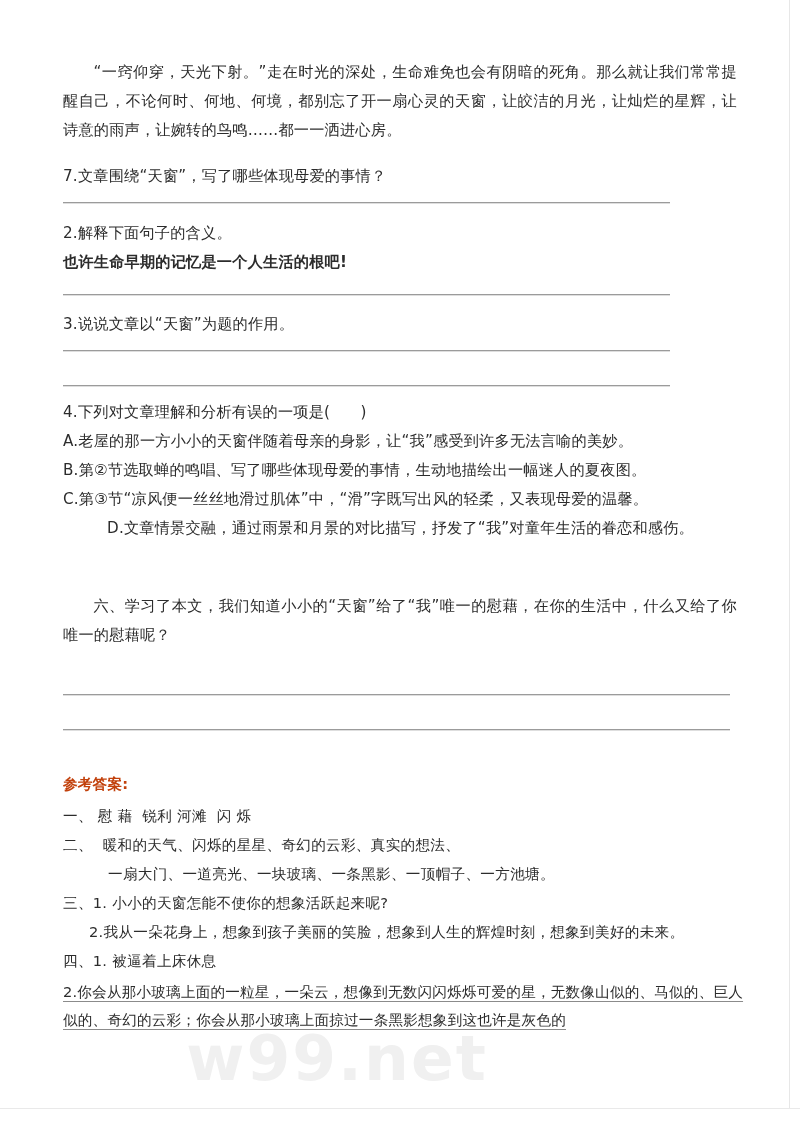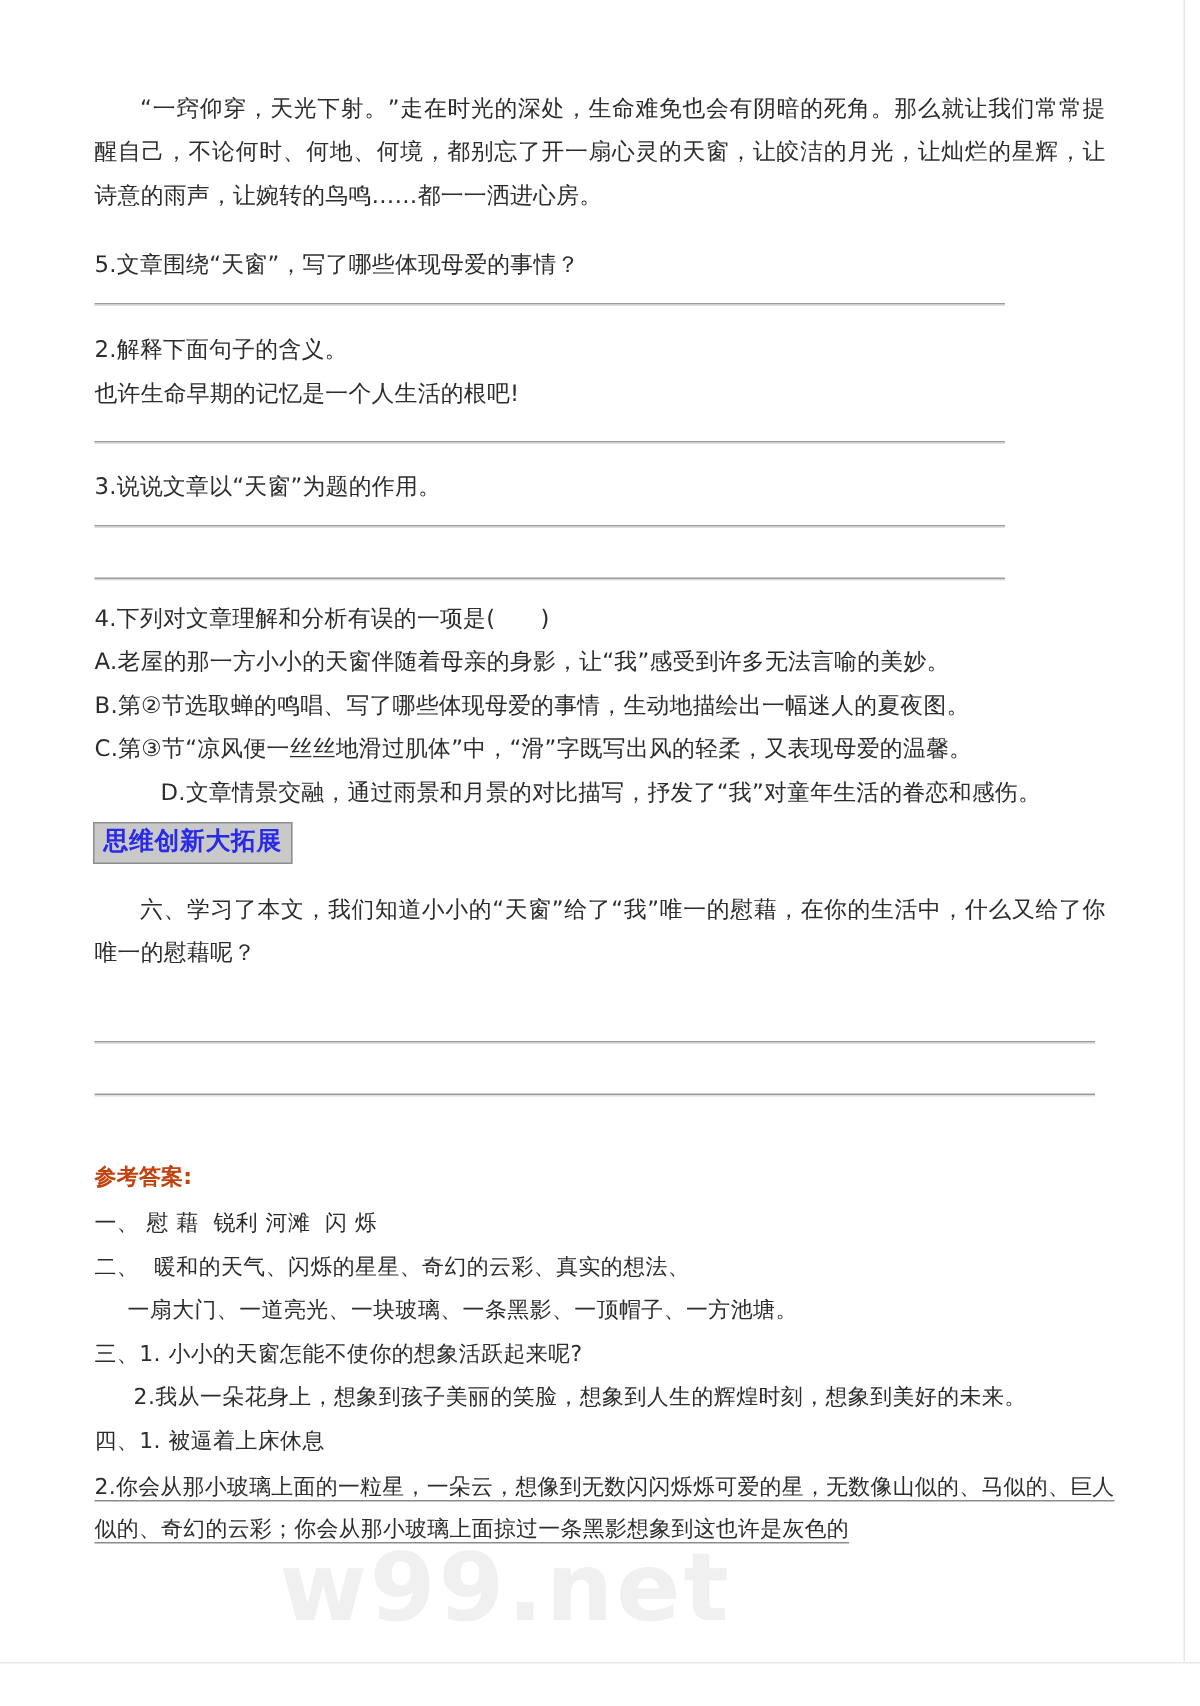--- a/index.html
+++ b/index.html
@@ -153,51 +153,50 @@
 <body>
 
 <div id="page">
 
   <div id="watermark">w99.net</div>
 
   <div id="content">
 
     <div class="para body-text indent2" style="top:58px;">“一窍仰穿，天光下射。”走在时光的深处，生命难免也会有阴暗的死角。那么就让我们常常提醒自己，不论何时、何地、何境，都别忘了开一扇心灵的天窗，让皎洁的月光，让灿烂的星辉，让诗意的雨声，让婉转的鸟鸣……都一一洒进心房。</div>
 
-    <div class="para body-text" style="top:162px;">5.文章围绕“天窗”，写了哪些体现母爱的事情？</div>
+    <div class="para body-text" style="top:162px;">7.文章围绕“天窗”，写了哪些体现母爱的事情？</div>
     <div class="qline" style="left:63px; top:202px; width:607px;"></div>
 
     <div class="para body-text" style="top:219px;">2.解释下面句子的含义。</div>
-    <div class="para body-text" style="top:248px;">也许生命早期的记忆是一个人生活的根吧!</div>
+    <div class="para body-text" style="top:248px;font-weight:bold;">也许生命早期的记忆是一个人生活的根吧!</div>
     <div class="qline" style="left:63px; top:294px; width:607px;"></div>
 
     <div class="para body-text" style="top:310px;">3.说说文章以“天窗”为题的作用。</div>
     <div class="qline" style="left:63px; top:350px; width:607px;"></div>
     <div class="qline" style="left:63px; top:385px; width:607px;"></div>
 
     <div class="para body-text" style="top:398px;">4.下列对文章理解和分析有误的一项是(      )</div>
     <div class="para body-text" style="top:427px;">A.老屋的那一方小小的天窗伴随着母亲的身影，让“我”感受到许多无法言喻的美妙。</div>
     <div class="para body-text" style="top:456px;">B.第②节选取蝉的鸣唱、写了哪些体现母爱的事情，生动地描绘出一幅迷人的夏夜图。</div>
     <div class="para body-text" style="top:485px;">C.第③节“凉风便一丝丝地滑过肌体”中，“滑”字既写出风的轻柔，又表现母爱的温馨。</div>
     <div class="para body-text" style="top:514px;margin-left:44px;">D.文章情景交融，通过雨景和月景的对比描写，抒发了“我”对童年生活的眷恋和感伤。</div>
 
-    <div class="badge" style="left:62px; top:548px;">思维创新大拓展</div>
 
     <div class="para body-text indent2" style="top:592px;">六、学习了本文，我们知道小小的“天窗”给了“我”唯一的慰藉，在你的生活中，什么又给了你唯一的慰藉呢？</div>
 
     <div class="qline" style="left:63px; top:694px; width:667px;"></div>
     <div class="qline" style="left:63px; top:729px; width:667px;"></div>
 
     <div class="ans-head" style="left:63px; top:775px;">参考答案:</div>
 
     <div class="ans-line" style="left:63px; top:802px;">一、 慰 藉  锐利 河滩  闪 烁</div>
 
     <div class="ans-line" style="left:63px; top:831px;">二、  暖和的天气、闪烁的星星、奇幻的云彩、真实的想法、</div>
 
-    <div class="ans-line" style="left:85px; top:860px;">一扇大门、一道亮光、一块玻璃、一条黑影、一顶帽子、一方池塘。</div>
+    <div class="ans-line" style="left:108px; top:860px;">一扇大门、一道亮光、一块玻璃、一条黑影、一顶帽子、一方池塘。</div>
 
     <div class="ans-line" style="left:63px; top:889px;">三、1. 小小的天窗怎能不使你的想象活跃起来呢?</div>
 
     <div class="ans-line" style="left:89px; top:918px;">2.我从一朵花身上，想象到孩子美丽的笑脸，想象到人生的辉煌时刻，想象到美好的未来。</div>
 
     <div class="ans-line" style="left:63px; top:947px;">四、1. 被逼着上床休息</div>
 
     <div class="ans-wrap underlined" style="left:63px; top:978px;">2.你会从那小玻璃上面的一粒星，一朵云，想像到无数闪闪烁烁可爱的星，无数像山似的、马似的、巨人似的、奇幻的云彩；你会从那小玻璃上面掠过一条黑影想象到这也许是灰色的</div>
 
   </div>

